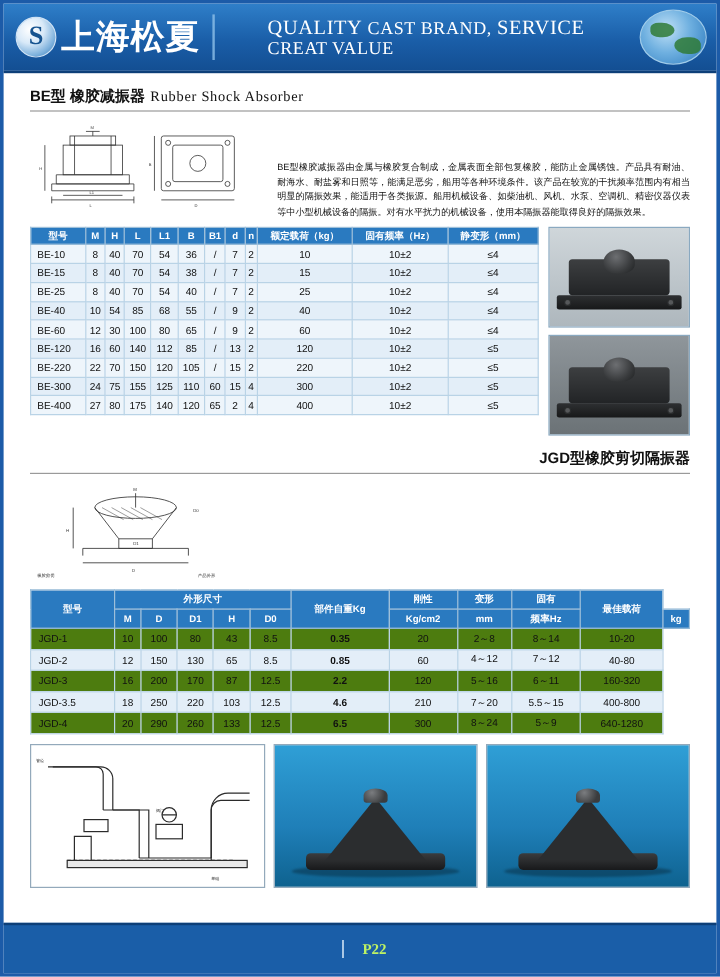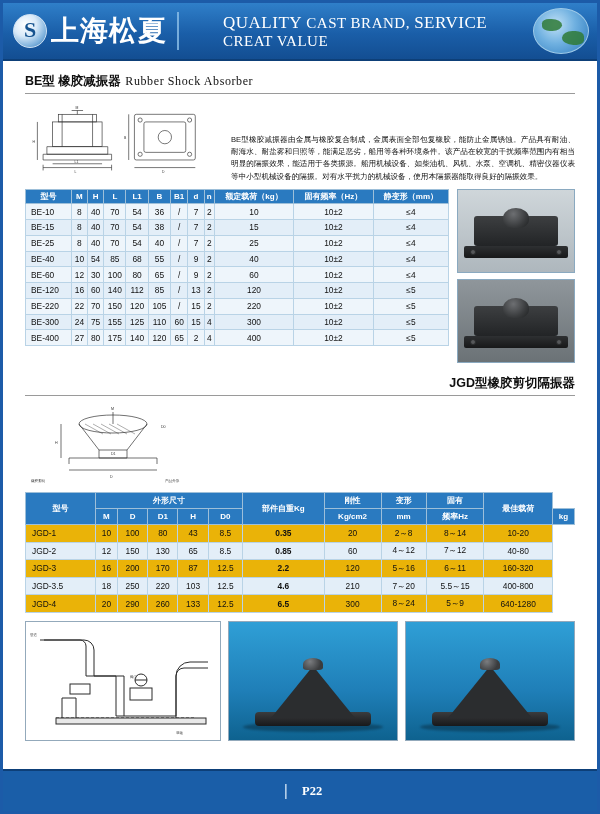--- a/index.html
+++ b/index.html
@@ -129,21 +129,21 @@
 
   
   .jgd-row { display:flex; gap:10px; align-items:flex-start; margin-top:6px; }
   .jgd-draw { width:176px; flex:none; height:84px; position:relative; }
   .jgd-text { font-size:7.6px; line-height:1.62; text-align:justify; flex:1; }
 
   .tbl2 { font-size:8.4px; }
   .tbl2 th {
     background:#2a7ac0; color:#fff; border:1px solid #9dbfd9; padding:2px 1px; font-size:8px; font-weight:bold;
   }
-  .tbl2 td { border:1px solid #b9d3e6; padding:2.8px 1px; text-align:center; background:#eab308; }
+  .tbl2 td { border:1px solid #b9d3e6; padding:2.8px 1px; text-align:center; background:#4d7c0f; }
   .tbl2 td.first { text-align:left; padding-left:6px; }
   .tbl2 tr:nth-child(even) td { background:#e3eef8; }
   .tbl2 td.bold { font-weight:bold; }
 
   
   .bottom-row { display:flex; gap:7px; margin-top:8px; }
   .bimg { border:1px solid #93a9bb; position:relative; overflow:hidden; }
   .bimg.pipe { width:196px; height:120px; background:#ffffff; }
   .bimg.blue { width:170px; height:120px; background:linear-gradient(180deg,#2f9fd6 0%, #1f7fb8 58%, #0e628f 100%); }
   .cone {
@@ -175,21 +175,21 @@
     position:absolute; left:0; right:0; bottom:0;
     height:42px;
     background:#1a5ea8;
     border-top:2px solid #0d3f78;
     display:flex; align-items:center; justify-content:center;
   }
   .footer-text {
     color:#ffffff; font-family:"Liberation Serif", serif;
     font-size:12.5px; letter-spacing:.4px; font-weight:bold;
   }
-  .footer-page { color:#ffffff; font-weight:bold; margin-left:8px; font-size:12.5px; font-family:"Liberation Serif", serif;}
+  .footer-page { color:#bef264; font-weight:bold; margin-left:8px; font-size:12.5px; font-family:"Liberation Serif", serif;}
   .footer-div { color:#cfe2f4; margin:0 6px; }
 </style>
 </head>
 <body>
 
 <div class="page">
 
   <div class="header">
     <div class="logo-wrap">
       <div class="logo-circle">

